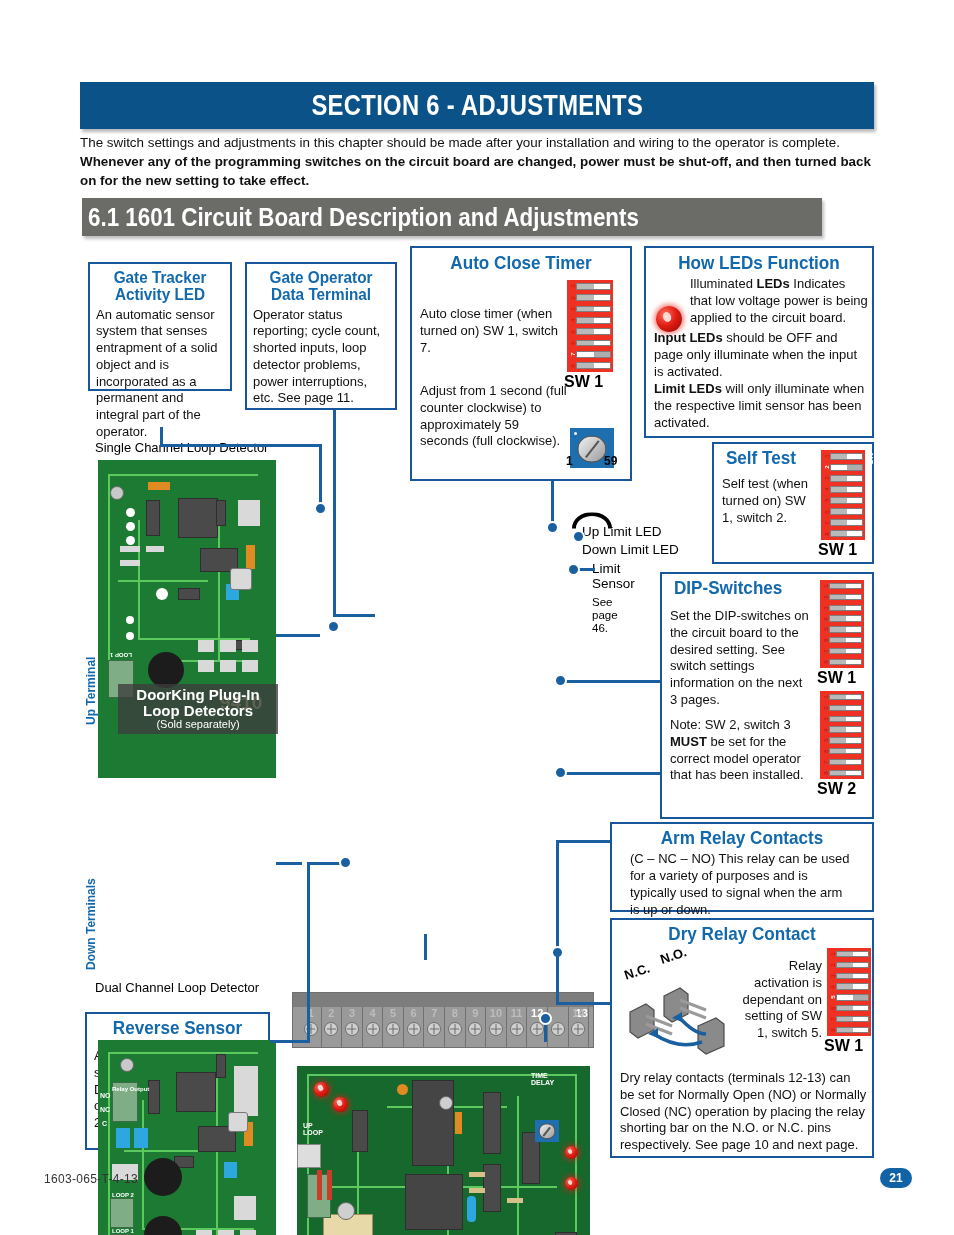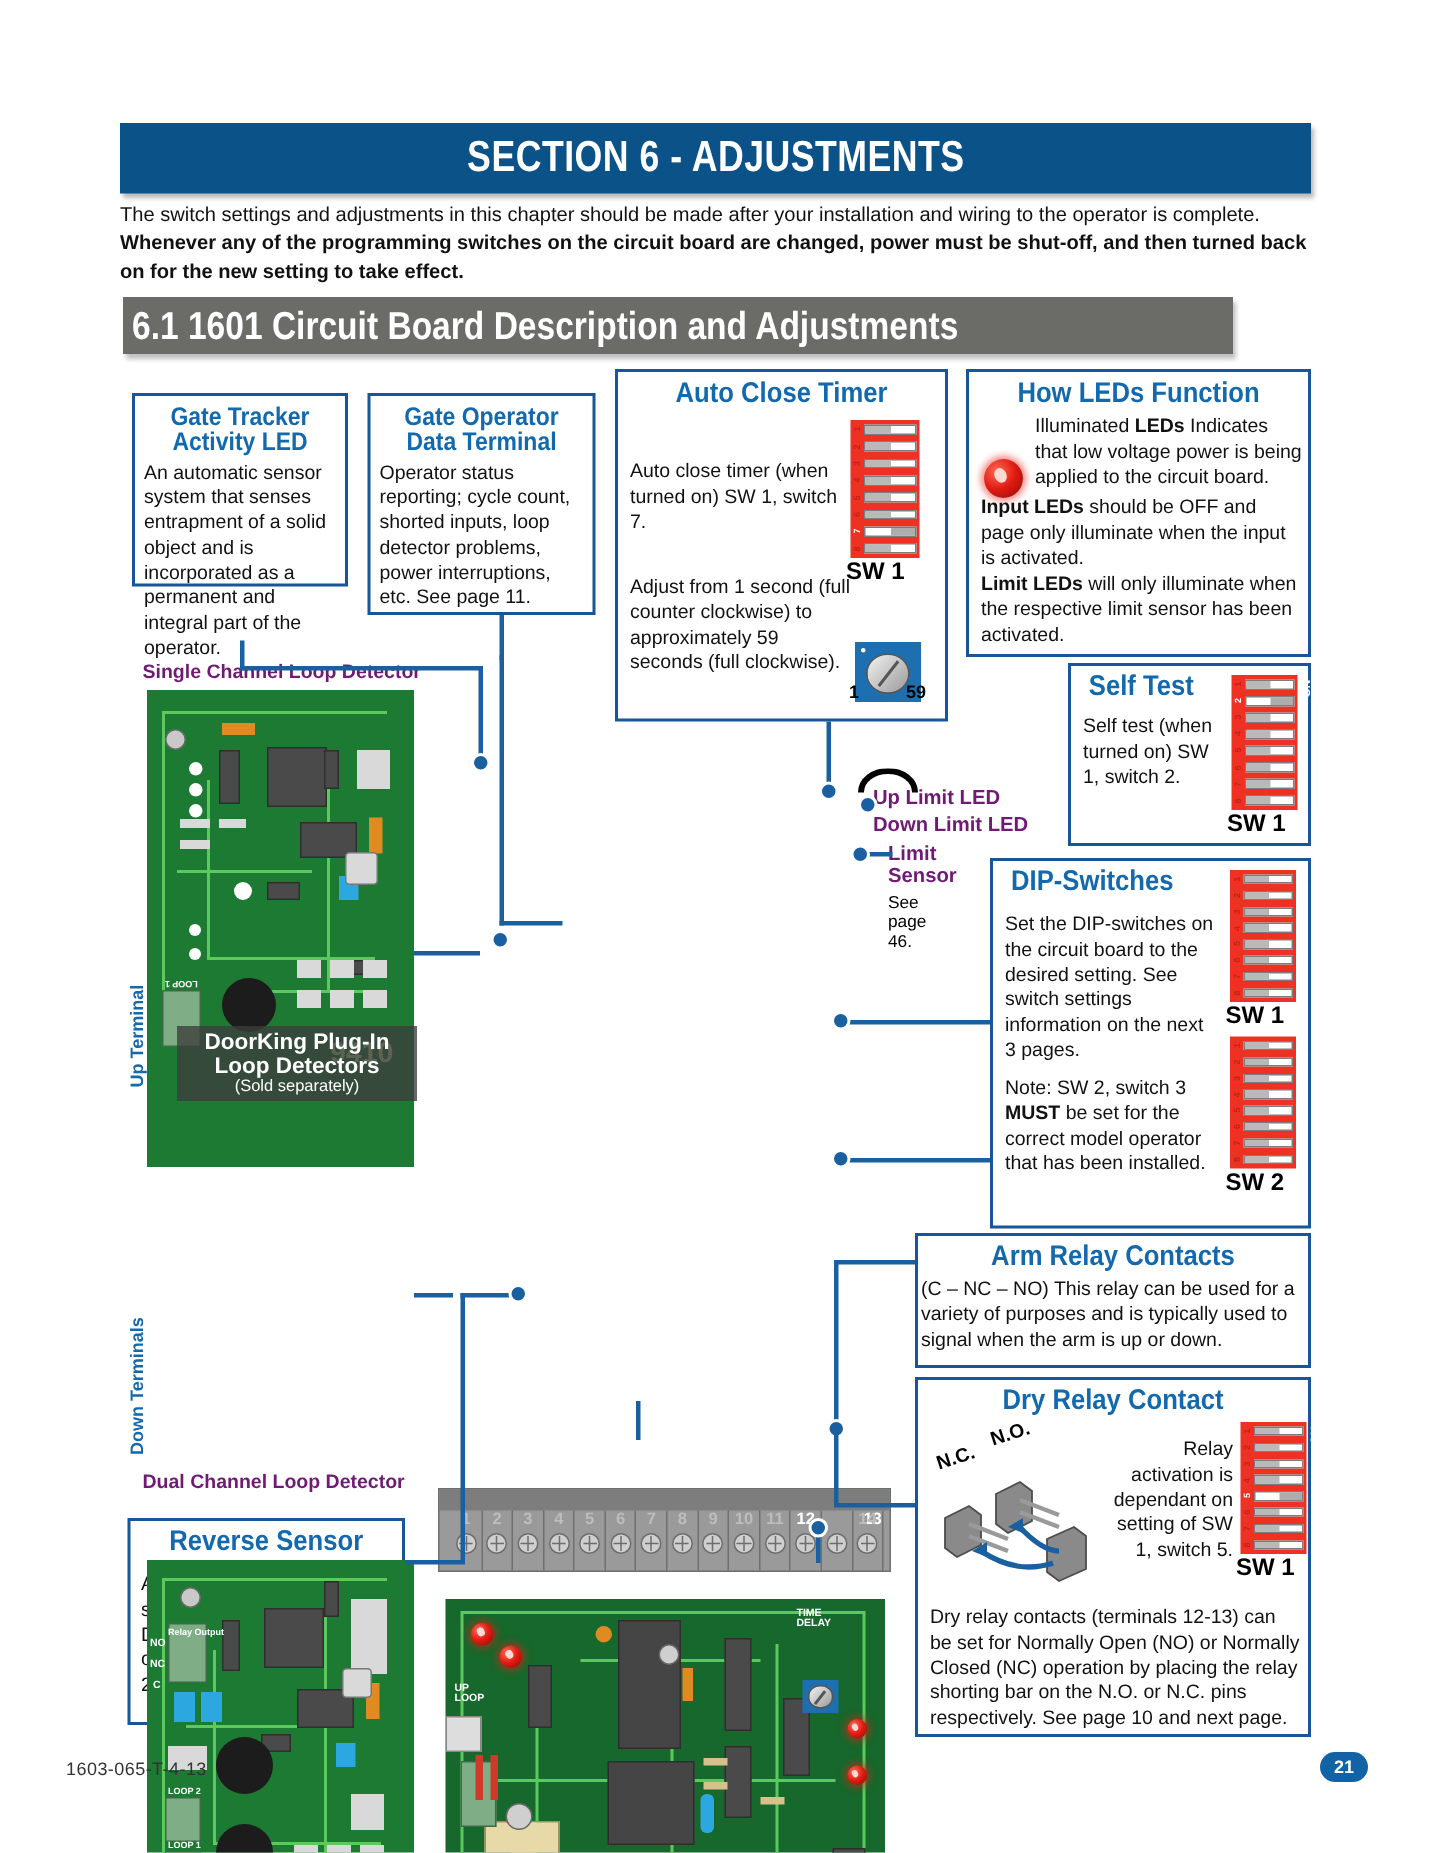--- a/index.html
+++ b/index.html
@@ -93,21 +93,21 @@
   .res{position:absolute;background:#d8c08a;}
   .res.red{background:#d03a2a;}
   .pad{position:absolute;background:#d9d9d9;}
   .blu{position:absolute;background:#2da7e0;}
   .org{position:absolute;background:#e08a22;}
   .wht{position:absolute;background:#fff;border-radius:50%;}
   .grn-con{position:absolute;background:#7fae86;border:1px solid #3d6b45;box-sizing:border-box;}
 
   .vlabel{color:#1269ad;font-weight:bold;font-size:12px;
           writing-mode:vertical-rl;transform:rotate(180deg);white-space:nowrap;}
-  .lbl-blue{color:#701a75;font-weight:bold;}
+  .lbl-blue{color:#000000;font-weight:normal;}
 
   .overlay-cap{position:absolute;background:rgba(60,60,60,.78);color:#fff;
     font-weight:bold;text-align:center;line-height:1.05;}
   .term-num{position:absolute;color:#bdbdbd;font-size:11px;font-weight:bold;text-align:center;}
   .term-num.hl{color:#ffffff;}
   .screw{position:absolute;background:#cfcfcf;border:1px solid #6d6d6d;border-radius:50%;box-sizing:border-box;}
   .screw::before,.screw::after{content:"";position:absolute;background:#6d6d6d;}
   .screw::before{left:50%;top:12%;width:1px;height:76%;transform:translateX(-50%);}
   .screw::after{top:50%;left:12%;height:1px;width:76%;transform:translateY(-50%);}
 
@@ -405,21 +405,21 @@
             <i></i>
           </div>
         </div>
       </div>
     <div class="dip-label" style="width:50px;">SW 2</div>
   </div>
 </div>
 
 <div class="abs box" style="left:610px;top:822px;width:264px;height:90px;">
   <div class="box-title" style="font-size:19px;margin:4px 0 4px;">Arm Relay Contacts</div>
-  <div class="box-body" style="padding:0 2px;">(C – NC – NO) This relay can be used for a variety of purposes and is typically used to signal when the arm is up or down.</div>
+  <div class="box-body" style="padding:0 18px;">(C – NC – NO) This relay can be used for a variety of purposes and is typically used to signal when the arm is up or down.</div>
 </div>
 
 <div class="abs box" style="left:610px;top:918px;width:264px;height:240px;">
   <div class="box-title" style="font-size:19px;margin:4px 0 2px;">Dry Relay Contact</div>
 
   <svg class="relay-svg" style="left:8px;top:44px;" width="115" height="100" viewBox="0 0 115 100">
     <g fill="#8a8a8a" stroke="#4c4c4c" stroke-width="1.2">
       <polygon points="10,48 26,40 34,46 34,66 18,74 10,68"></polygon>
       <polygon points="44,32 60,24 68,30 68,50 52,58 44,52"></polygon>
       <polygon points="78,62 96,54 104,60 104,82 86,90 78,84"></polygon>

